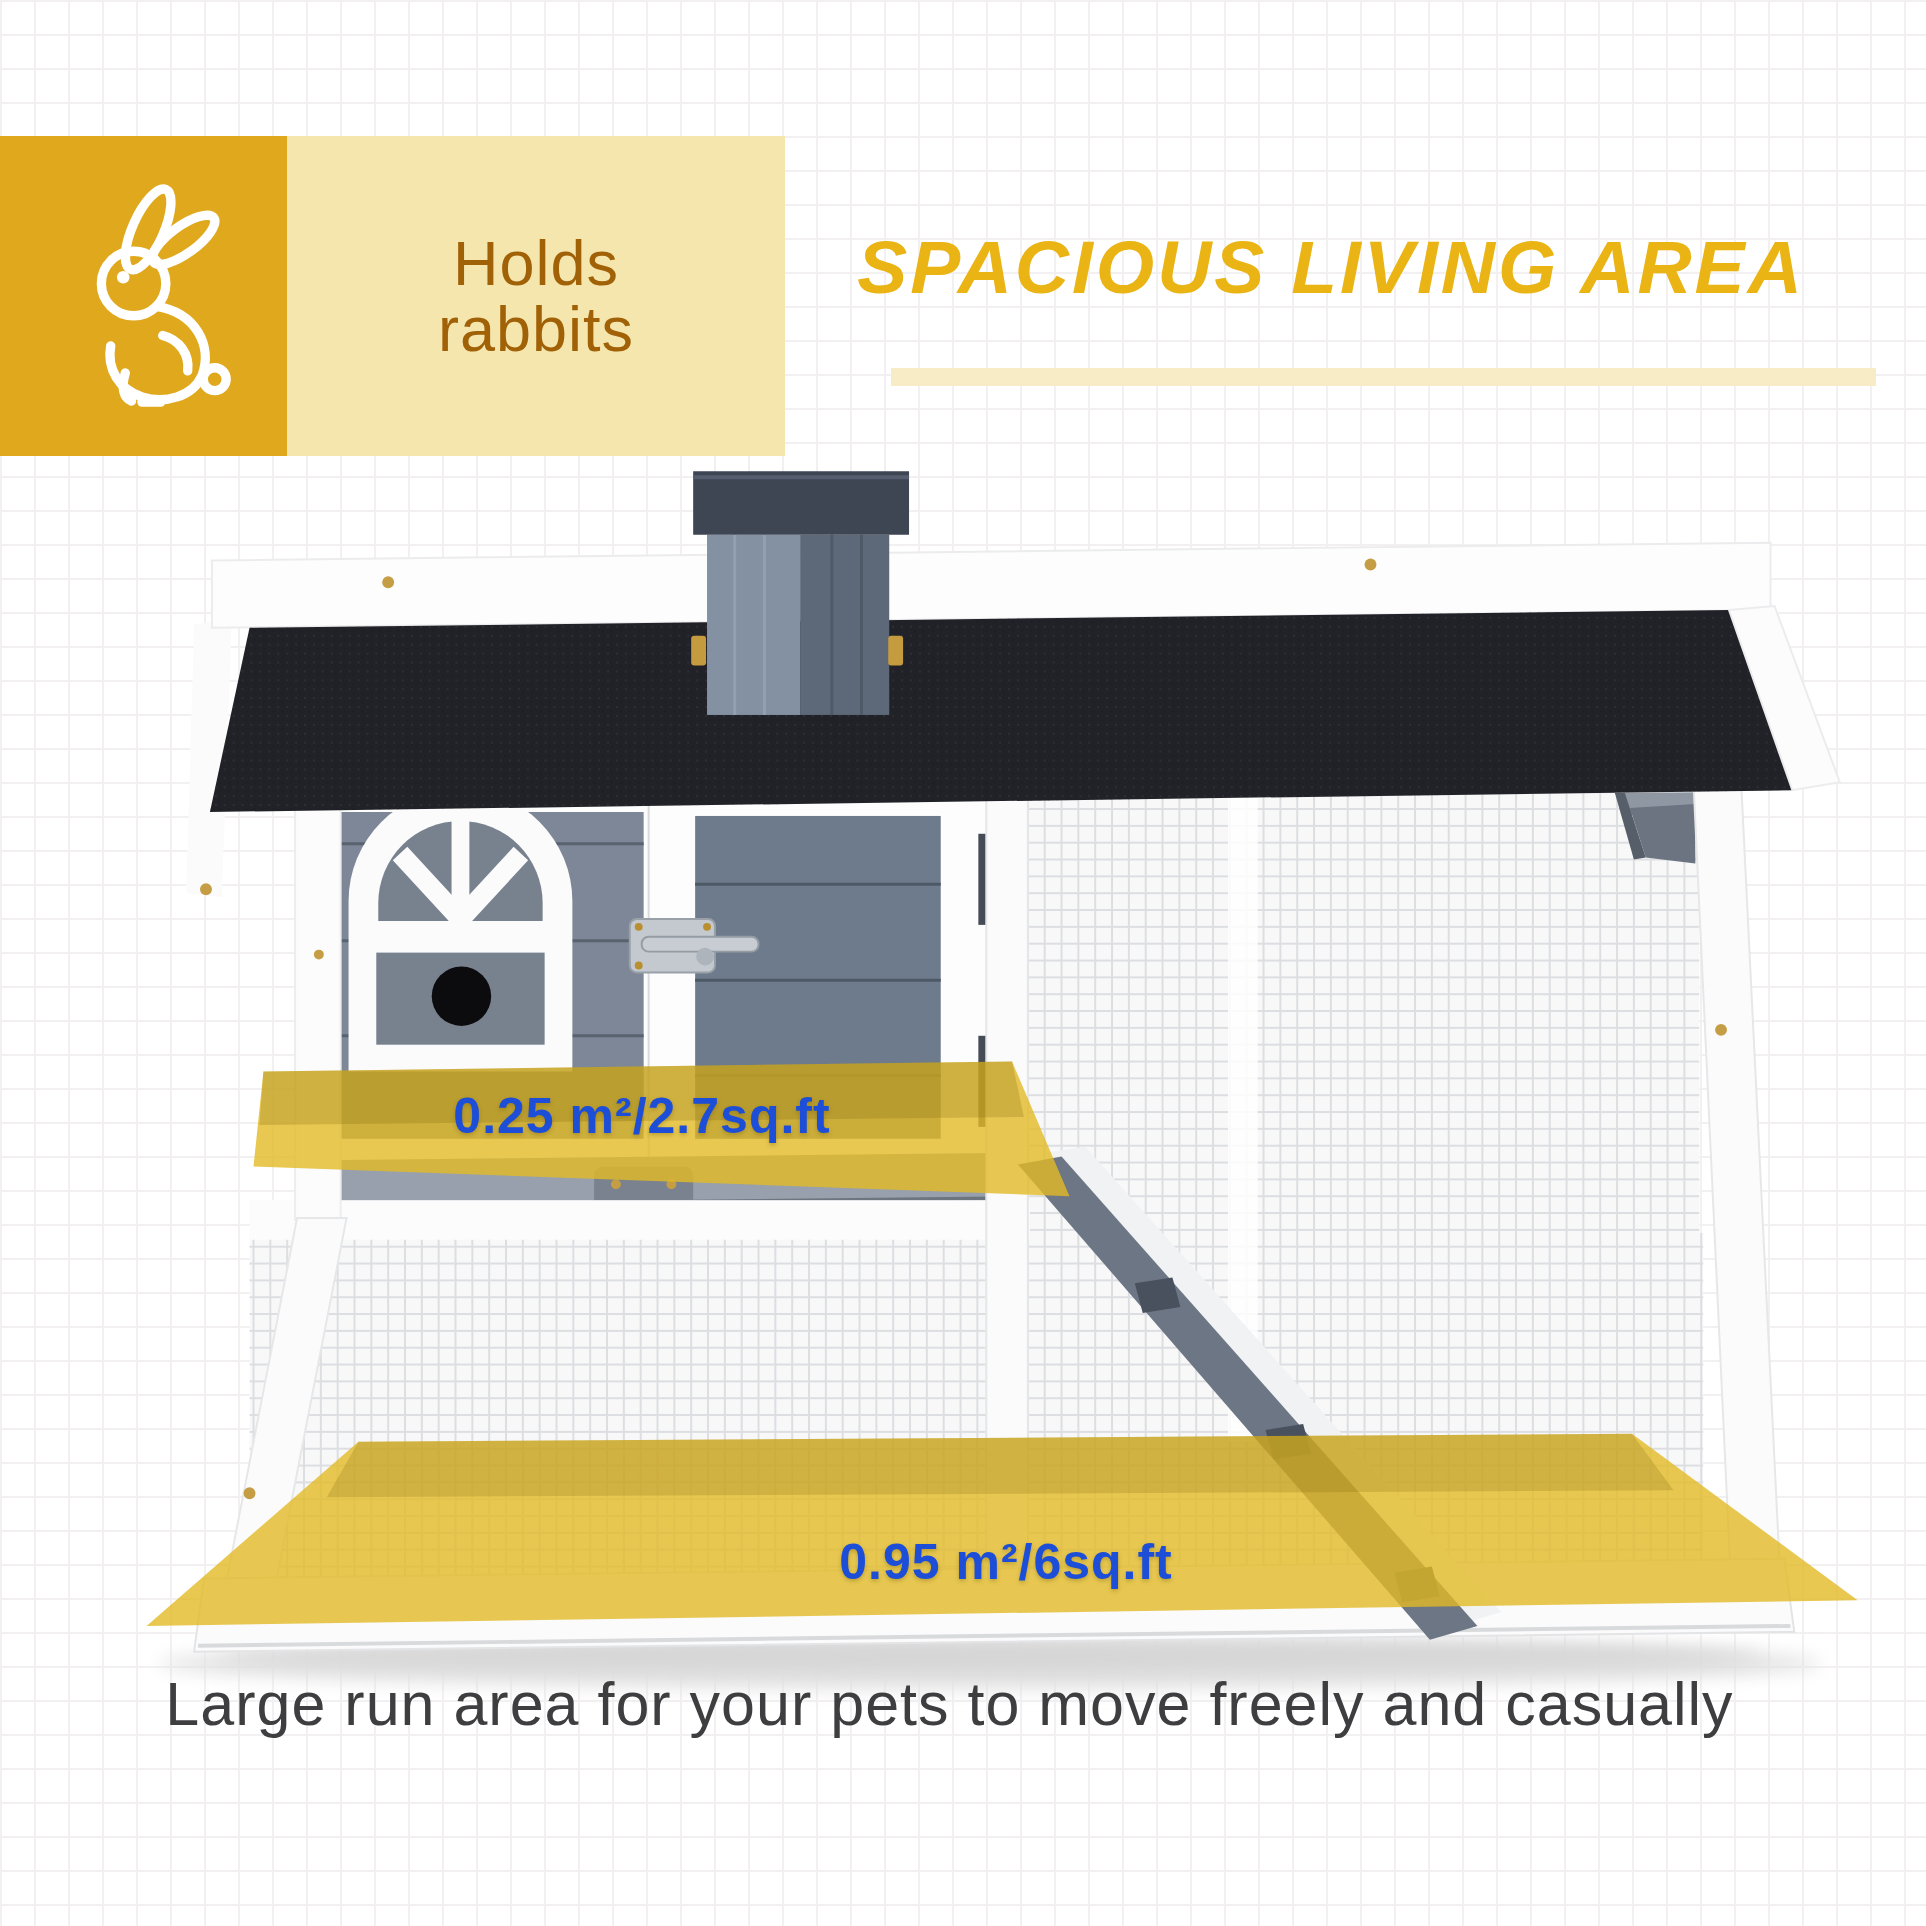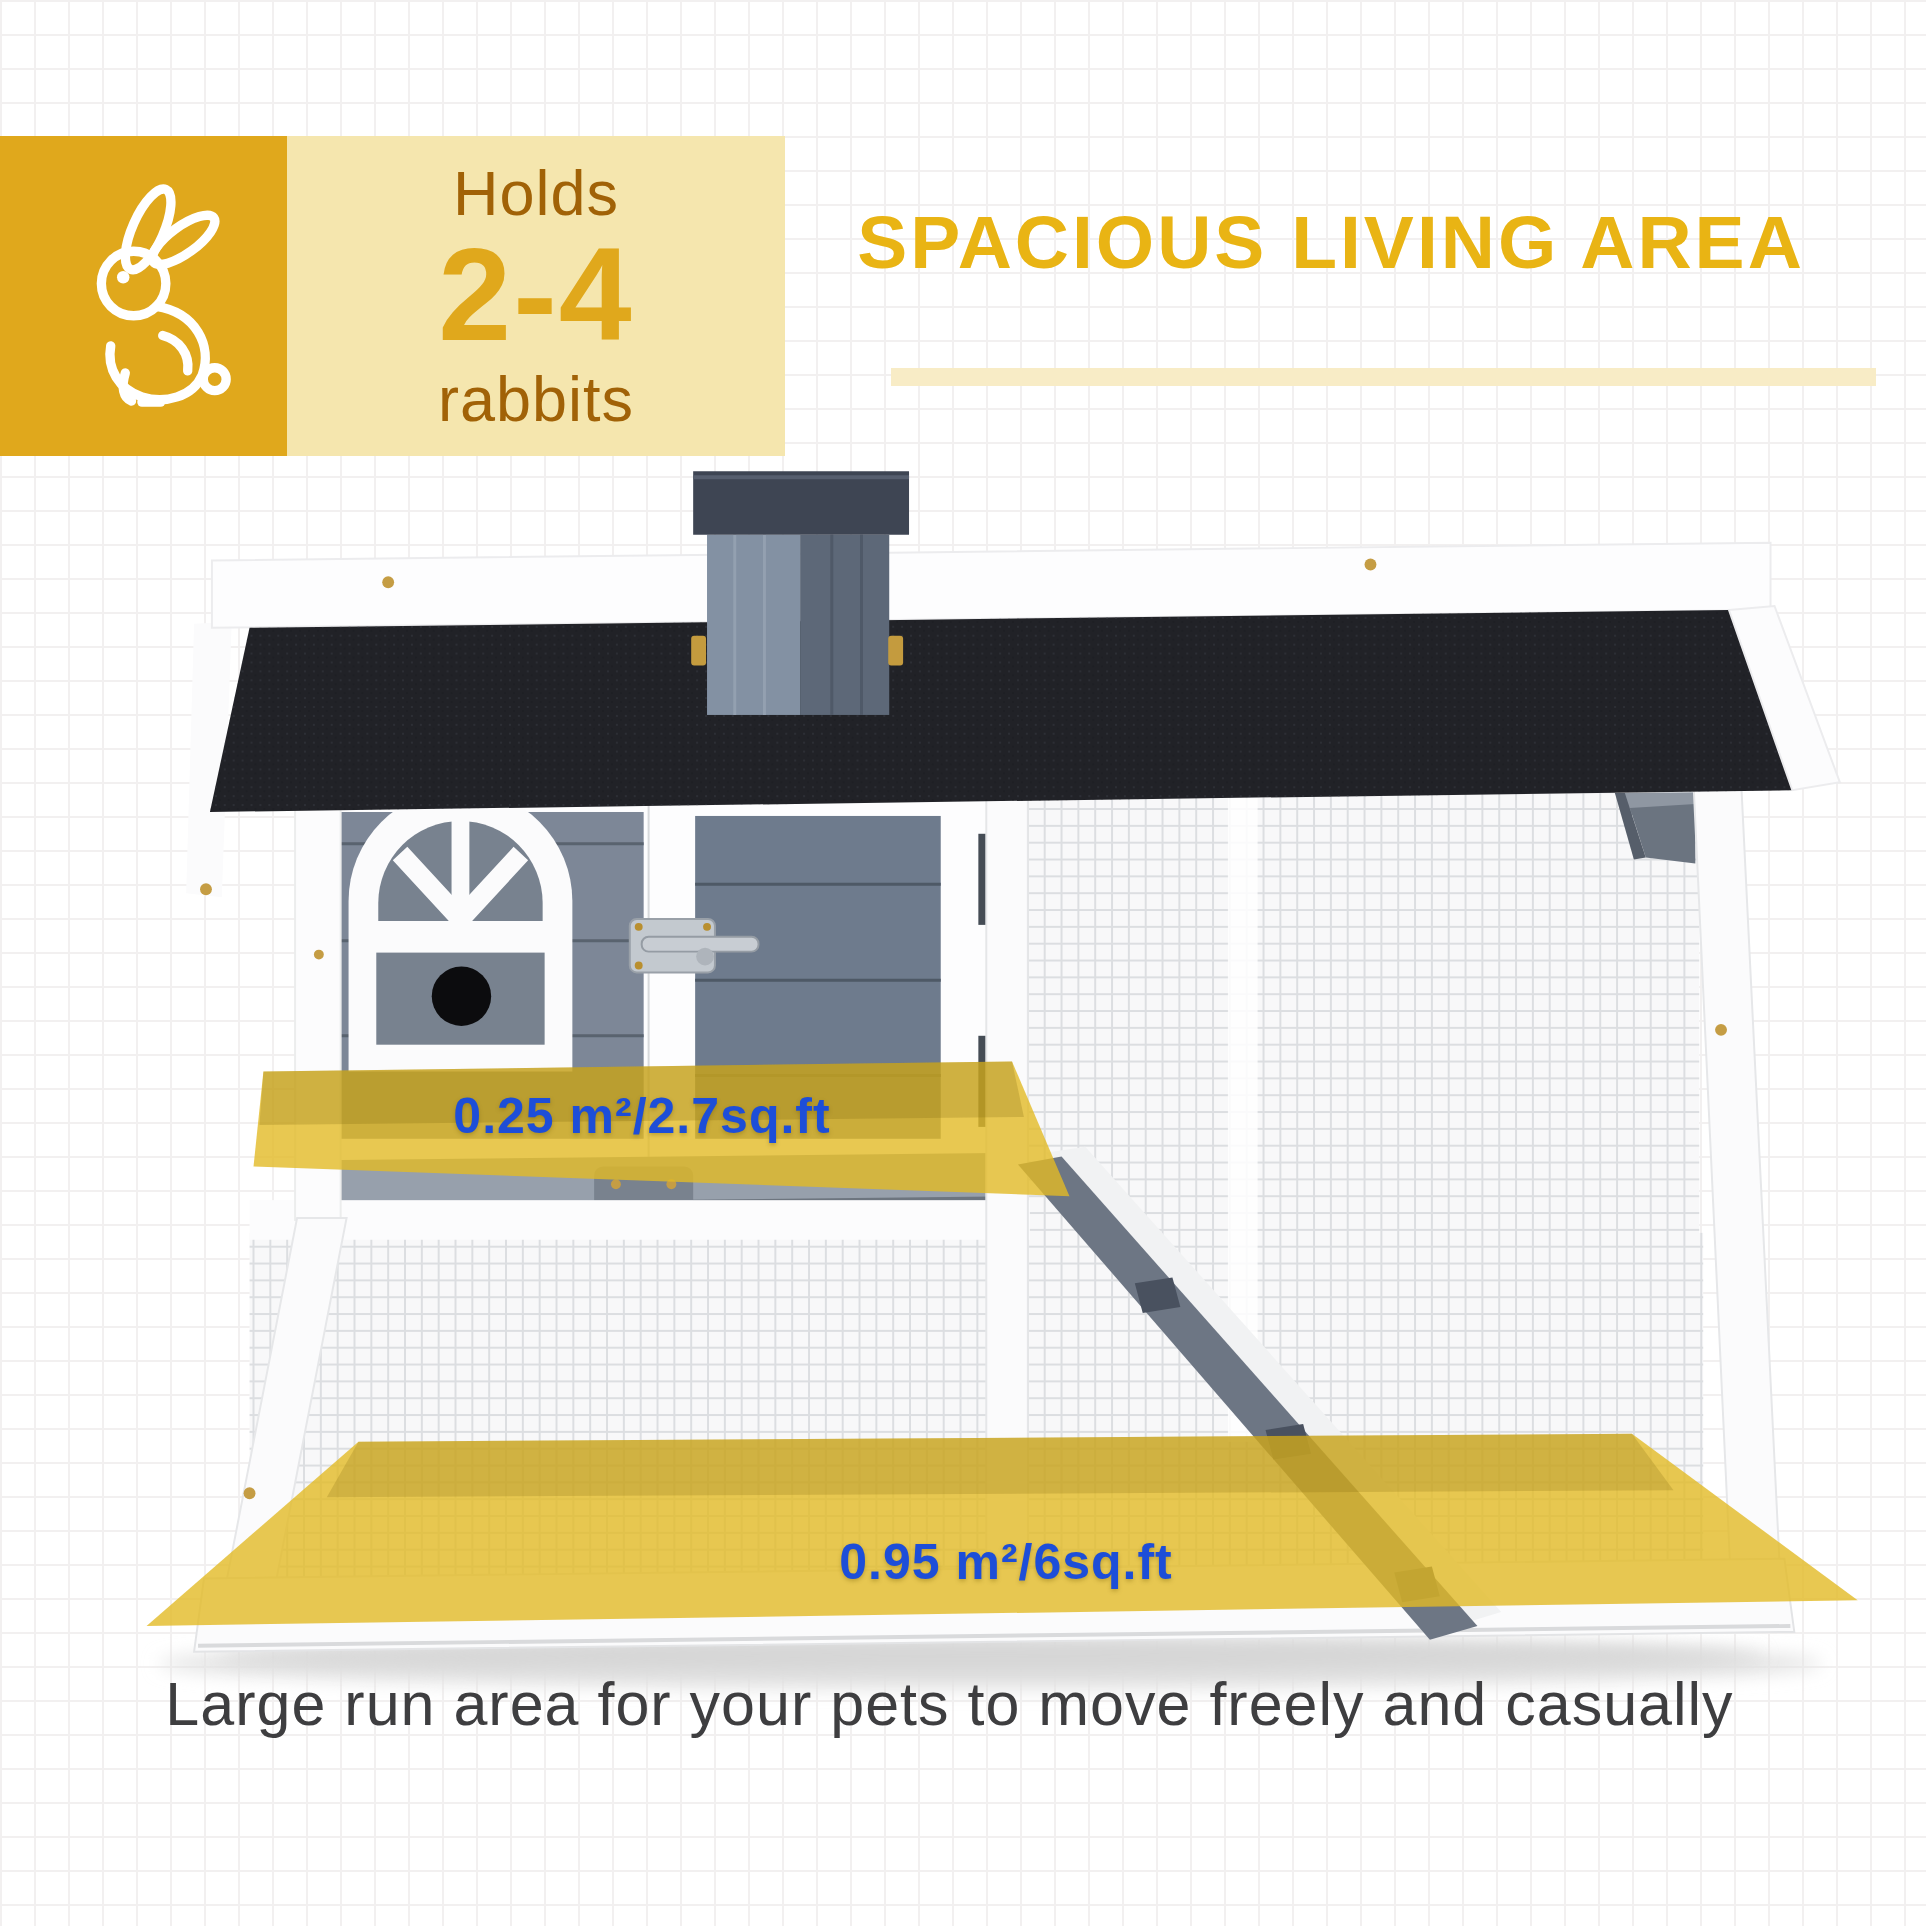--- a/index.html
+++ b/index.html
@@ -32,25 +32,25 @@
   .holds-label,.animal-label{
     font-size:63px;color:#a16207;font-weight:300;letter-spacing:1px;line-height:1.05;
   }
   .count-label{
     font-size:131px;font-weight:700;color:var(--gold,#e0a81c);
     line-height:1.0;letter-spacing:2px;margin:2px 0 6px 0;
   }
 
   
   .headline{
-    left:752px;top:199px;width:1158px;
+    left:752px;top:224px;width:1158px;
     text-align:center;
     font-size:75px;font-weight:700;letter-spacing:3px;
     color:var(--title-gold,#e9b414);
-    z-index:3;white-space:nowrap;
+    z-index:3;white-space:nowrap;font-style:italic;
   }
   .headline-underline{
     left:891px;top:368px;width:985px;height:18px;
     background:var(--underline,#f8ecc6);
     z-index:3;
   }
 
   
   .hutch-svg{left:0;top:0;width:1927px;height:1927px;z-index:1;}
 
@@ -223,21 +223,20 @@
     <path d="M112,120 C150,126 166,158 156,186 C147,207 120,214 98,207 C76,200 64,180 68,158"></path>
     <path d="M118,148 C134,152 144,166 142,182"></path>
     <circle cx="168" cy="190" r="11"></circle>
     <path d="M82,184 C78,198 80,208 88,211"></path>
     <path d="M98,212 L116,212"></path>
   </svg>
 </div>
 
 <div class="abs cream-panel">
   <div class="holds-label">Holds</div>
-  <div class="count-label">2-4</div>
   <div class="animal-label">rabbits</div>
 </div>
 
 <div class="abs headline">SPACIOUS LIVING AREA</div>
 <div class="abs headline-underline"></div>
 
 <div class="abs measure-label measure-upper">0.25 m²/2.7sq.ft</div>
 <div class="abs measure-label measure-lower">0.95 m²/6sq.ft</div>
 
 <div class="abs caption">Large run area for your pets to move freely and casually</div>

